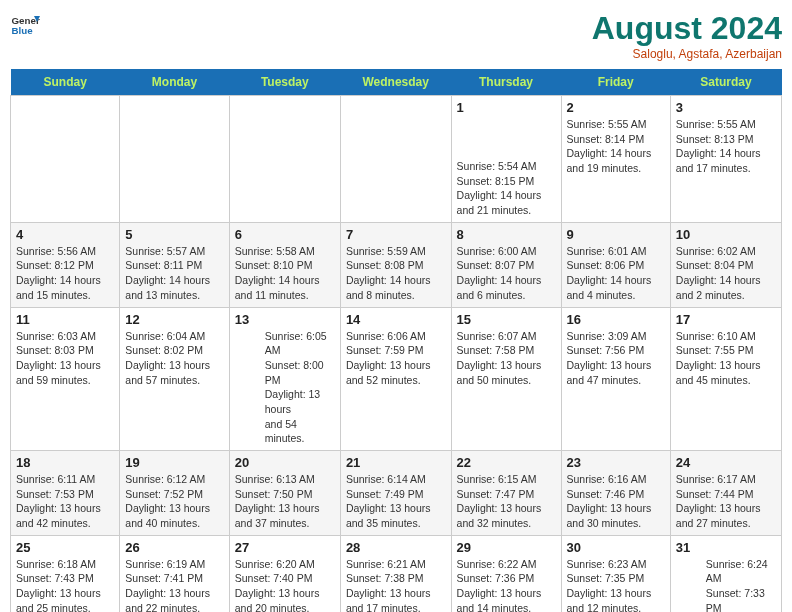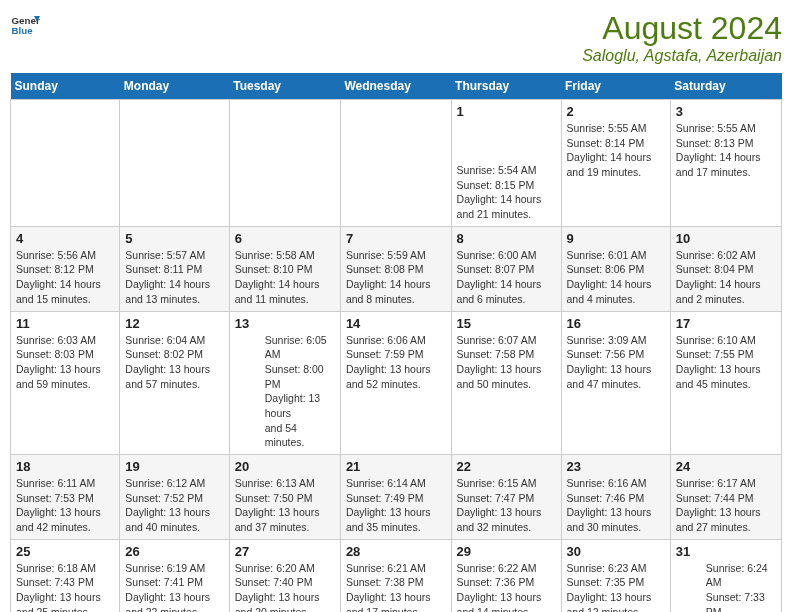--- a/index.html
+++ b/index.html
@@ -23,38 +23,37 @@
     }
     .logo-icon {
       width: 30px;
       height: 30px;
     }
     .title-area {
       text-align: right;
     }
     .main-title {
       font-size: 32px;
-      font-weight: normal;
-      color: #4d7c0f;
+      font-weight: bold;
+      color: #0f766e;
     }
     .subtitle {
-      font-size: 16px;
-      color: #4d7c0f;
-      font-style: italic;
+      font-size: 12px;
+      color: #c2410c;
     }
     table {
       width: 100%;
       border-collapse: collapse;
       font-size: 11px;
     }
     thead tr th {
       background-color: #1a6fb5;
-      color: #ffffff;
+      color: #bef264;
       padding: 6px 4px;
-      text-align: left;
+      text-align: center;
       font-size: 12px;
       font-weight: bold;
     }
     tbody tr td {
       border: 1px solid #ccc;
       padding: 4px 5px;
       vertical-align: top;
       width: 113px;
       min-height: 60px;
       background: #fff;

